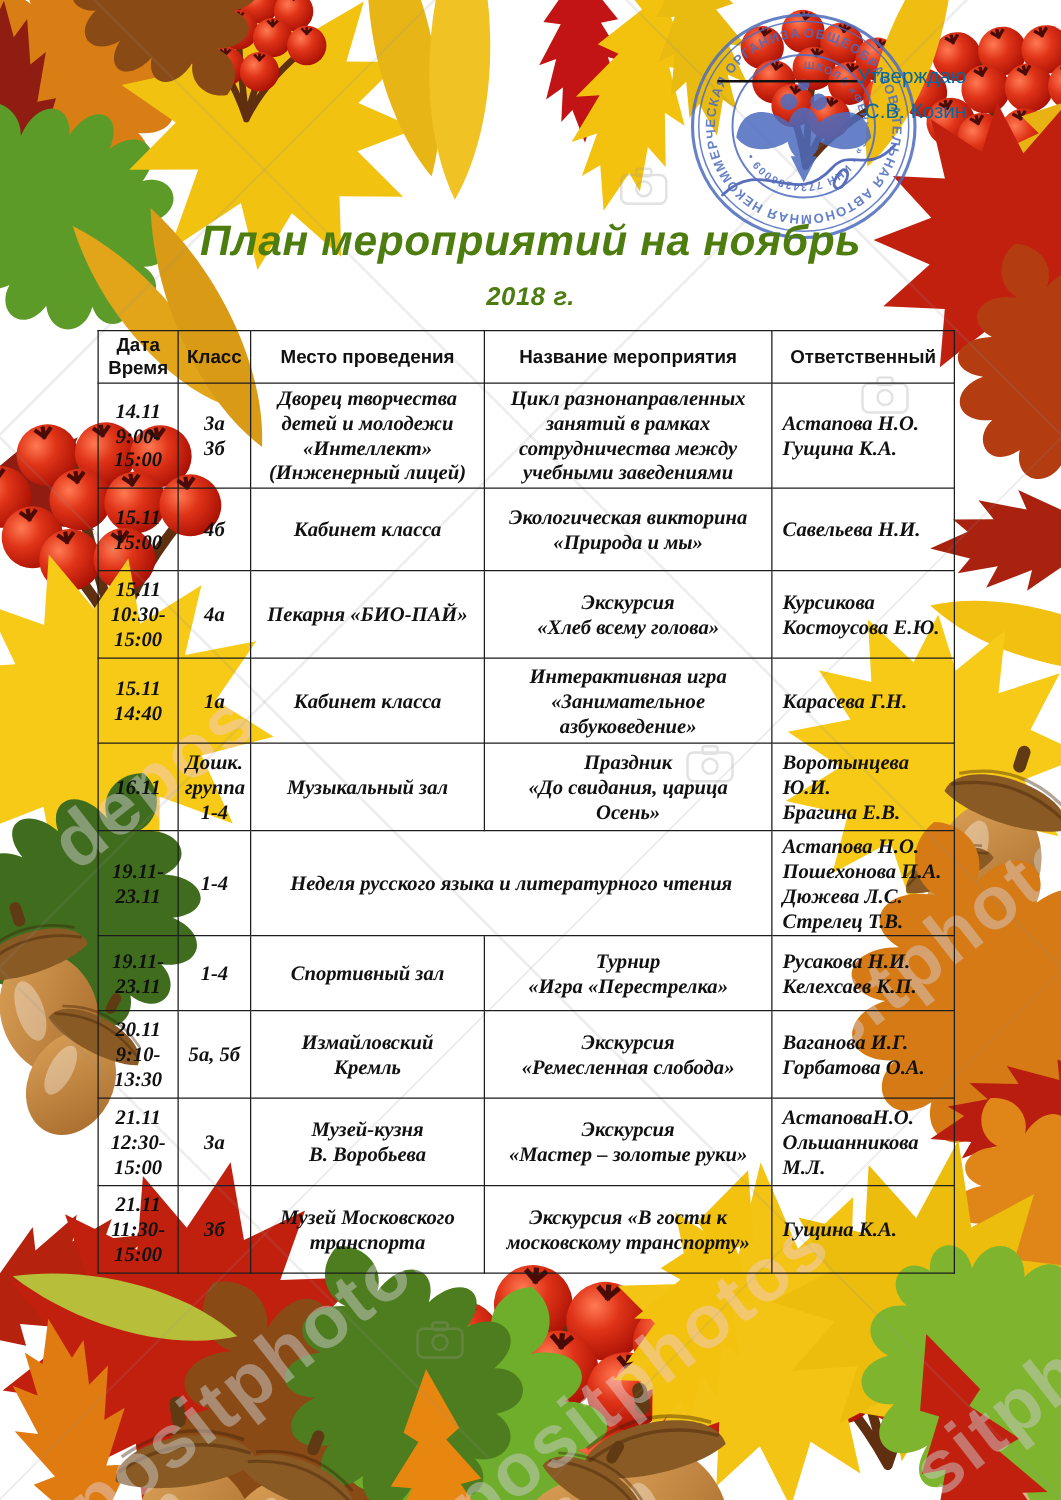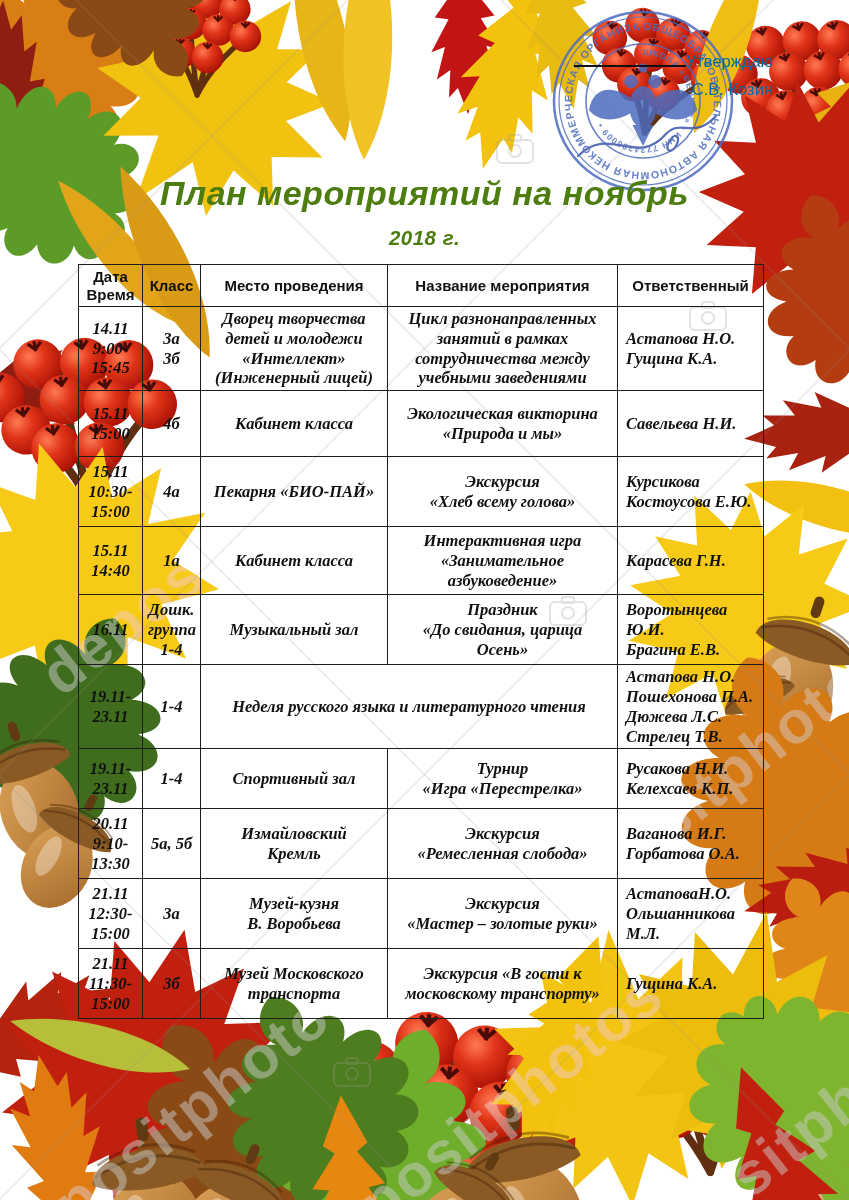--- a/index.html
+++ b/index.html
@@ -237,21 +237,21 @@
         <th>Класс</th>
         <th>Место проведения</th>
         <th>Название мероприятия</th>
         <th>Ответственный</th>
       </tr>
     </thead>
     <tbody>
       <tr style="height: 74px;">
         <td>14.11
 9:00-
-15:45</td>
+15:00</td>
         <td>3а
 3б</td>
         <td>Дворец творчества
 детей и молодежи
 «Интеллект»
 (Инженерный лицей)</td>
         <td>Цикл разнонаправленных
 занятий в рамках
 сотрудничества между
 учебными заведениями</td>

